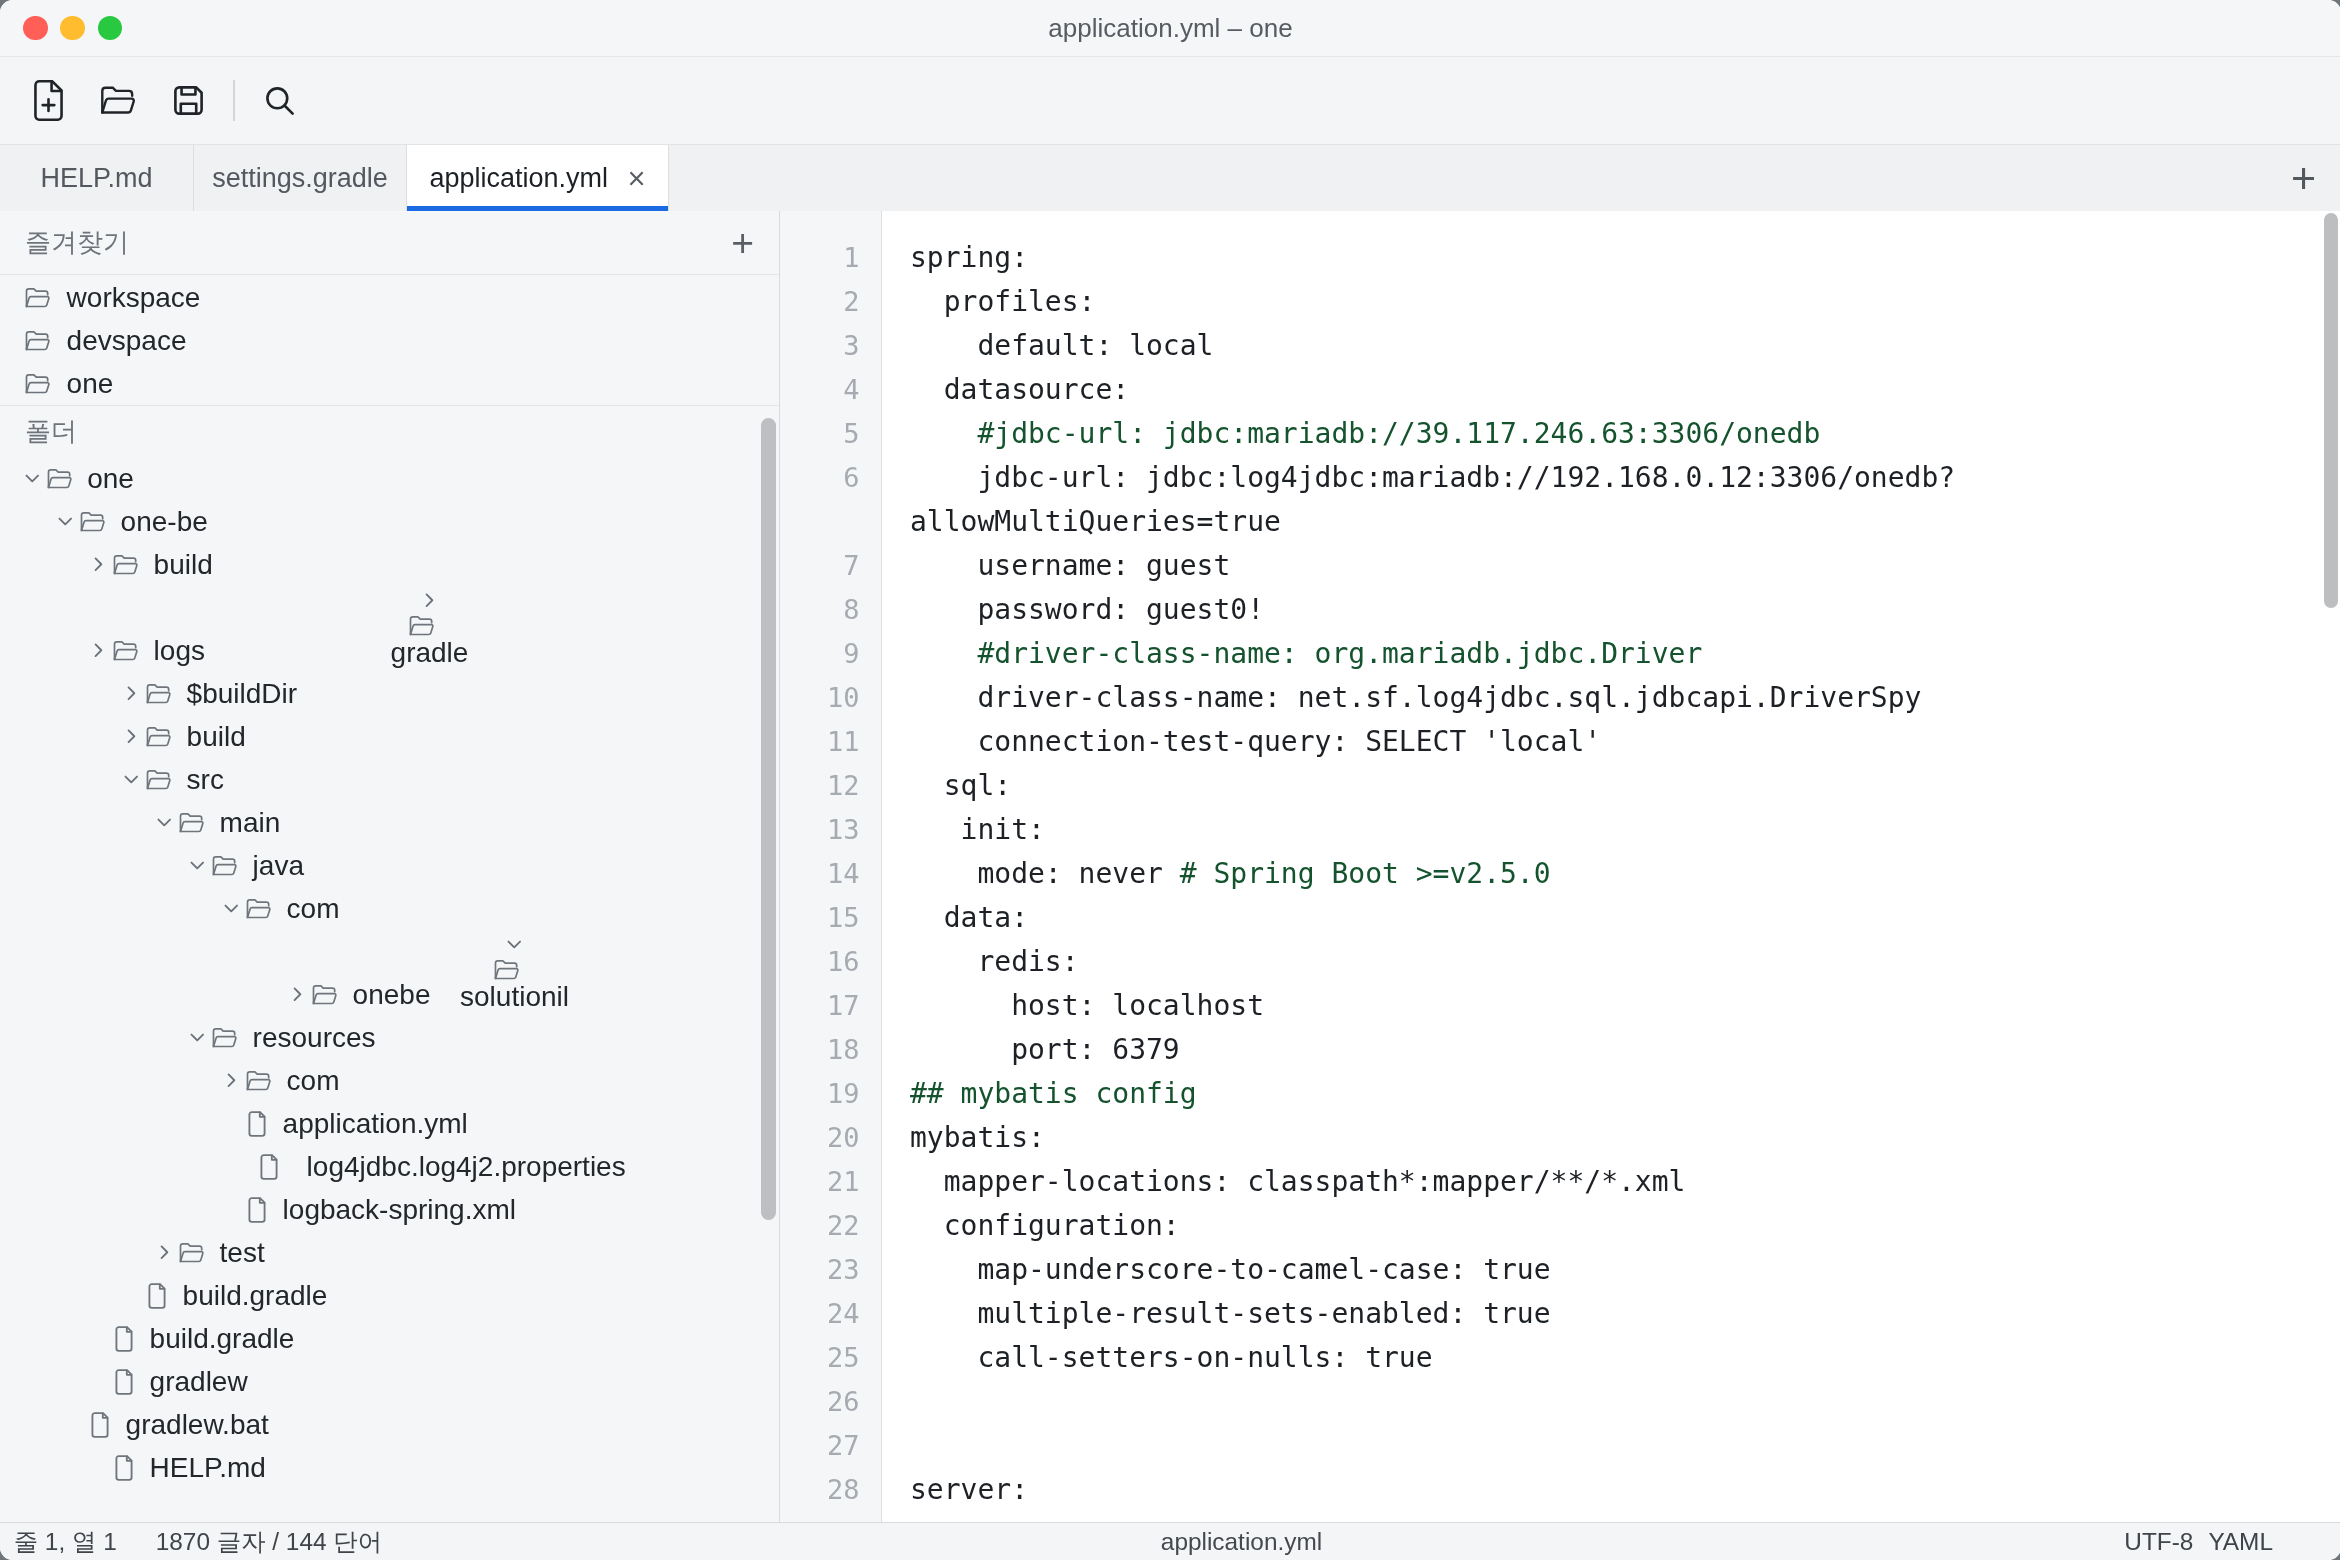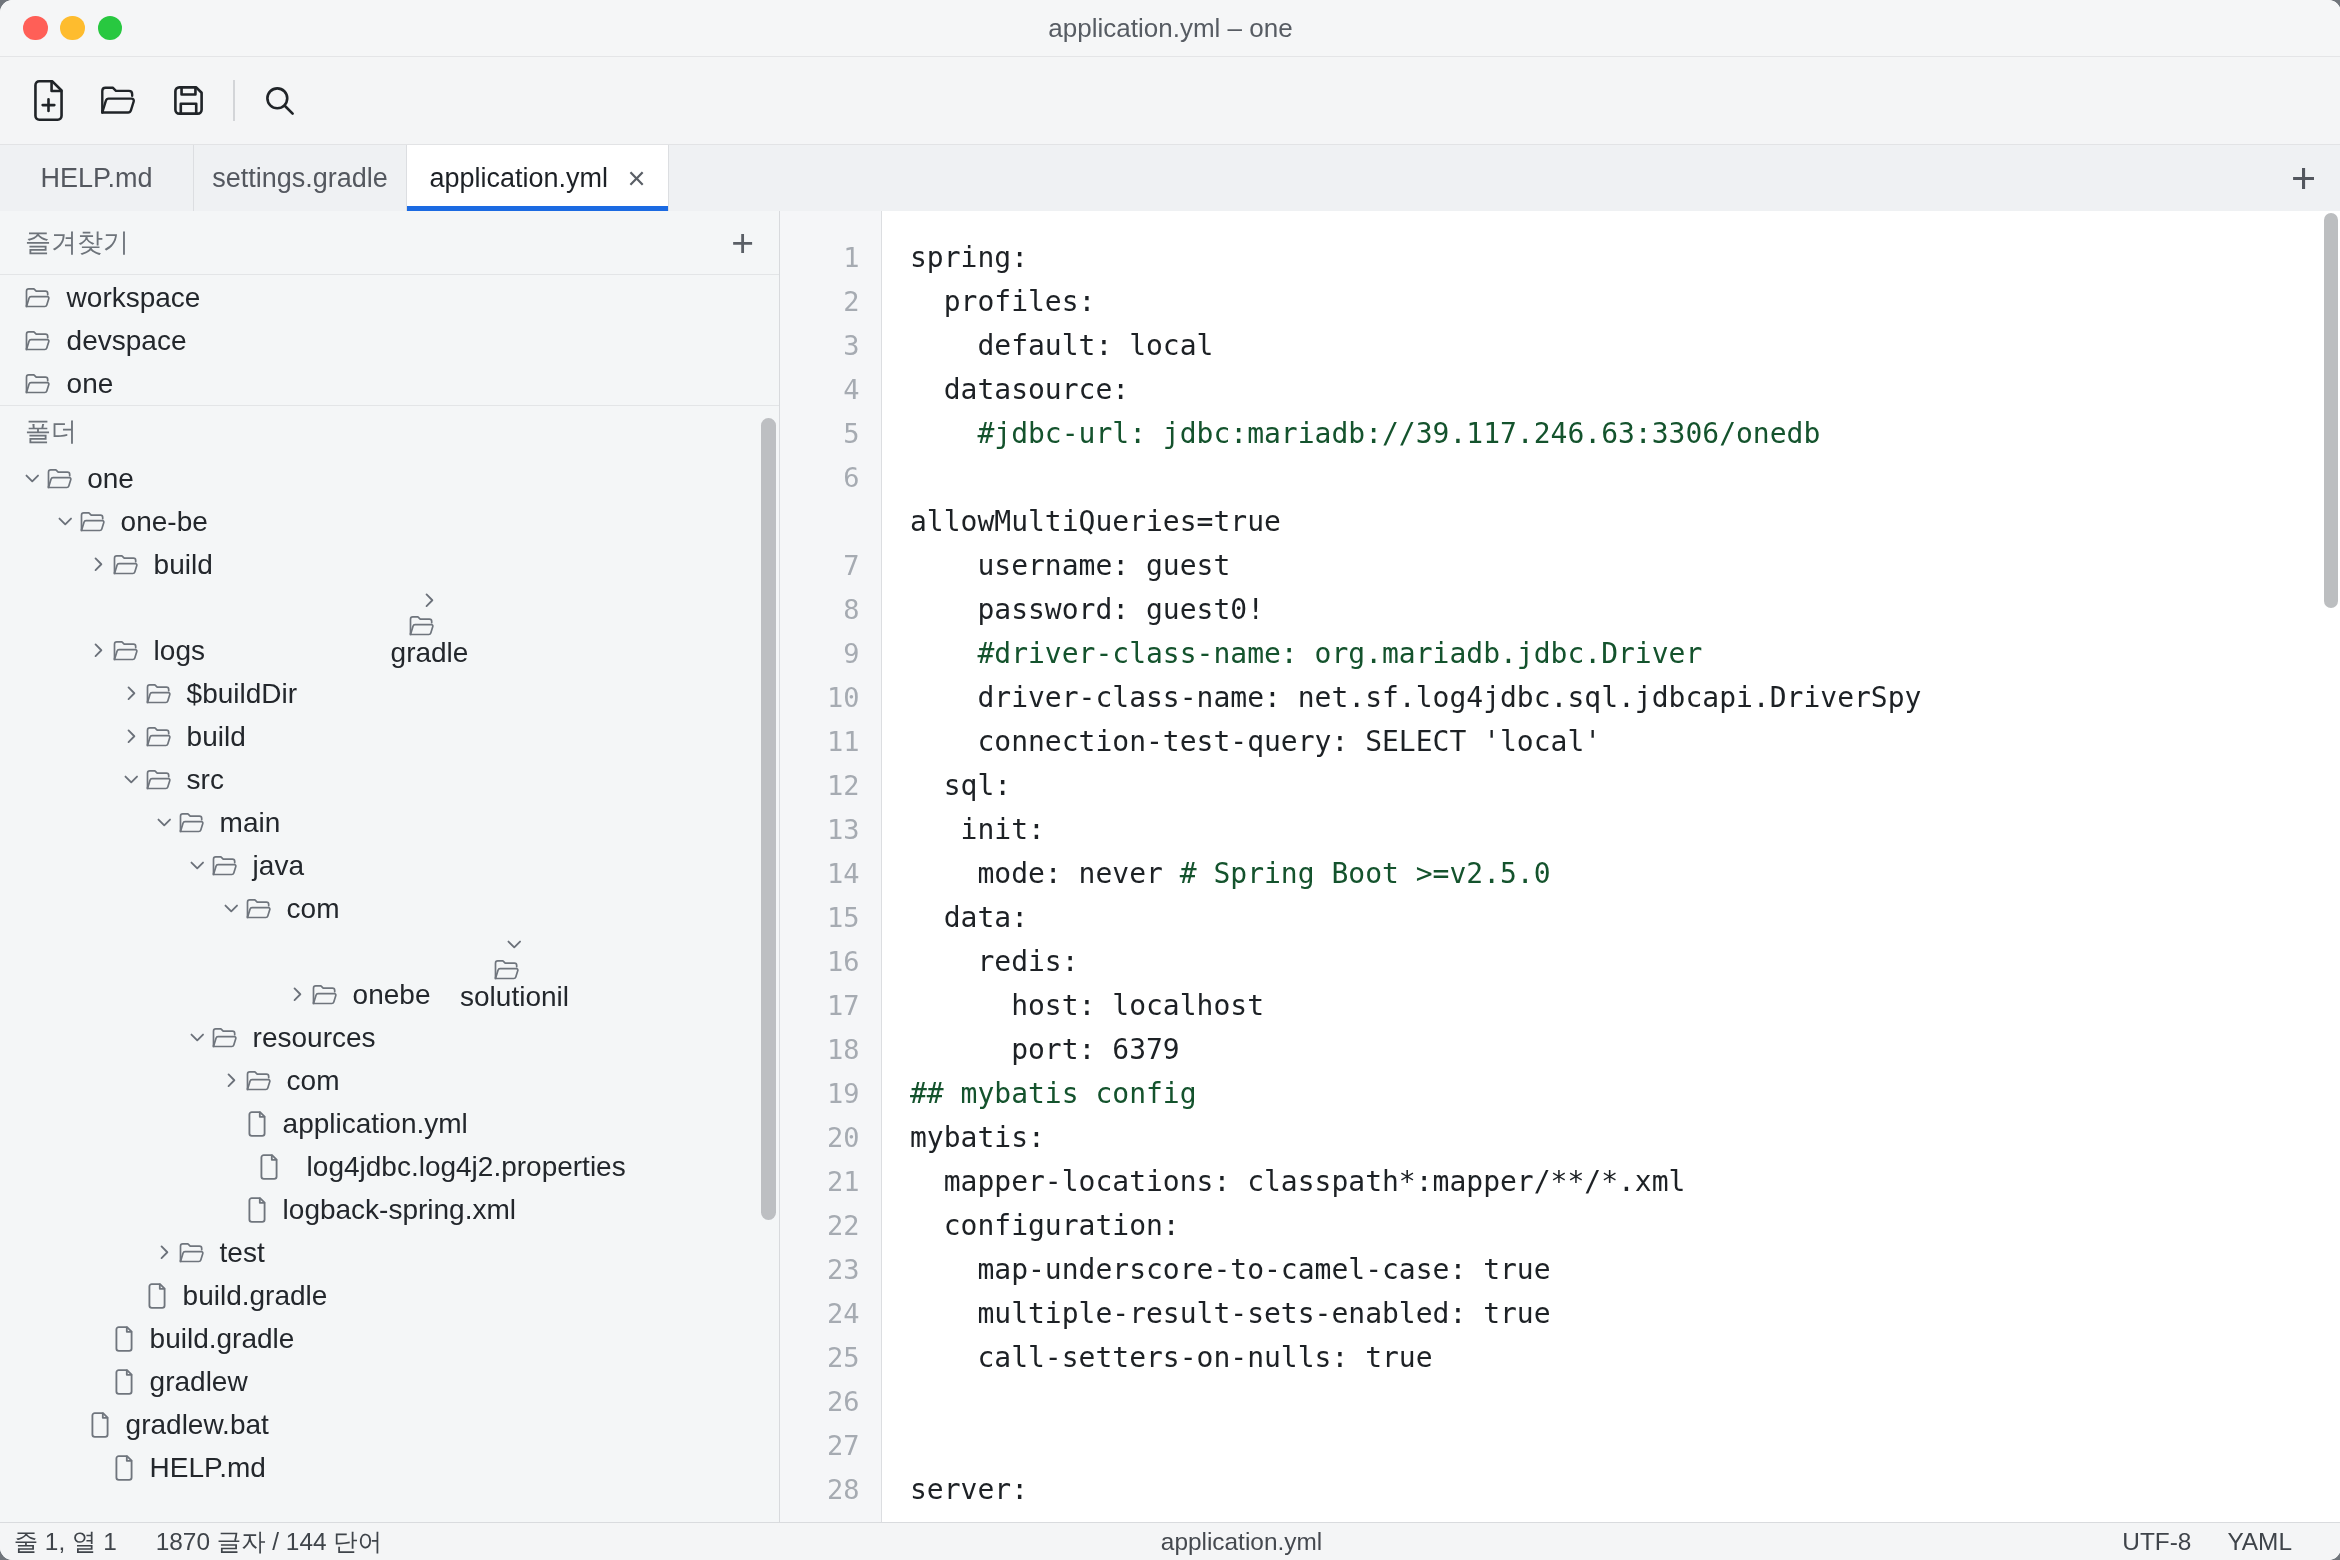--- a/index.html
+++ b/index.html
@@ -53,21 +53,21 @@
   .ln{flex:0 0 101px;box-sizing:border-box;text-align:right;padding-right:21.5px;color:#a6abb2;font-size:27px;}
   .ctext{padding-left:29px;white-space:pre;color:#1d2125;}
   .ctext .cmt{color:#14532d;}
   .ed-scroll{position:absolute;right:2.9px;width:14.6px;border-radius:7.8px;background:#bcbec0;}
   
   .statusbar{position:absolute;left:0;right:0;bottom:0;height:37px;background:#f4f5f6;border-top:1px solid #d9dbde;
     display:flex;align-items:center;font-size:24.4px;color:#3f444a;}
   .sb-pos{margin-left:13.7px;}
   .sb-count{margin-left:39px;}
   .sb-center{position:absolute;left:142px;right:0;text-align:center;color:#45494f;}
-  .sb-right{margin-left:auto;display:flex;gap:36px;margin-right:49px;position:relative;}
+  .sb-right{margin-left:auto;display:flex;gap:15px;margin-right:68px;position:relative;}
 </style>
 </head>
 <body>
 
 <div class="window">
 
   <div class="titlebar">
     <div class="traffic">
         <div class="dot" style="background: rgb(255, 95, 87);"></div>
         <div class="dot" style="background: rgb(254, 188, 46);"></div>
@@ -498,20 +498,21 @@
           <div class="crow">
             <span class="ln">4</span>
             <span class="ctext"><span>  datasource:</span></span>
           </div>
           <div class="crow">
             <span class="ln">5</span>
             <span class="ctext"><span class="cmt">    #jdbc-url: jdbc:mariadb://39.117.246.63:3306/onedb</span></span>
           </div>
           <div class="crow">
             <span class="ln">6</span>
+            <span class="ctext"><span>    jdbc-url: jdbc:log4jdbc:mariadb://192.168.0.12:3306/onedb?</span></span>
           </div>
           <div class="crow">
             <span class="ln"></span>
             <span class="ctext"><span>allowMultiQueries=true</span></span>
           </div>
           <div class="crow">
             <span class="ln">7</span>
             <span class="ctext"><span>    username: guest</span></span>
           </div>
           <div class="crow">

